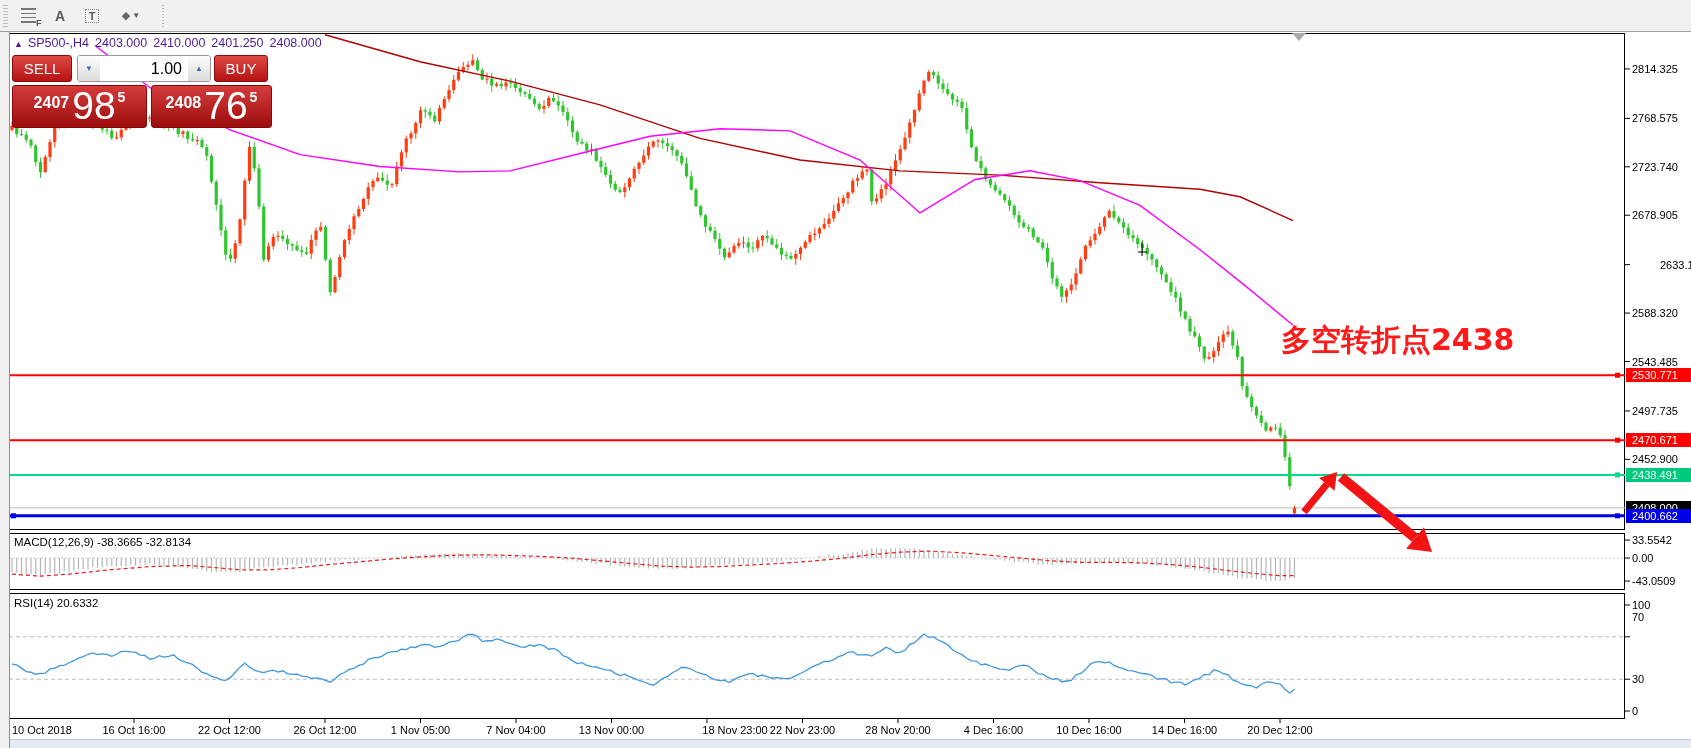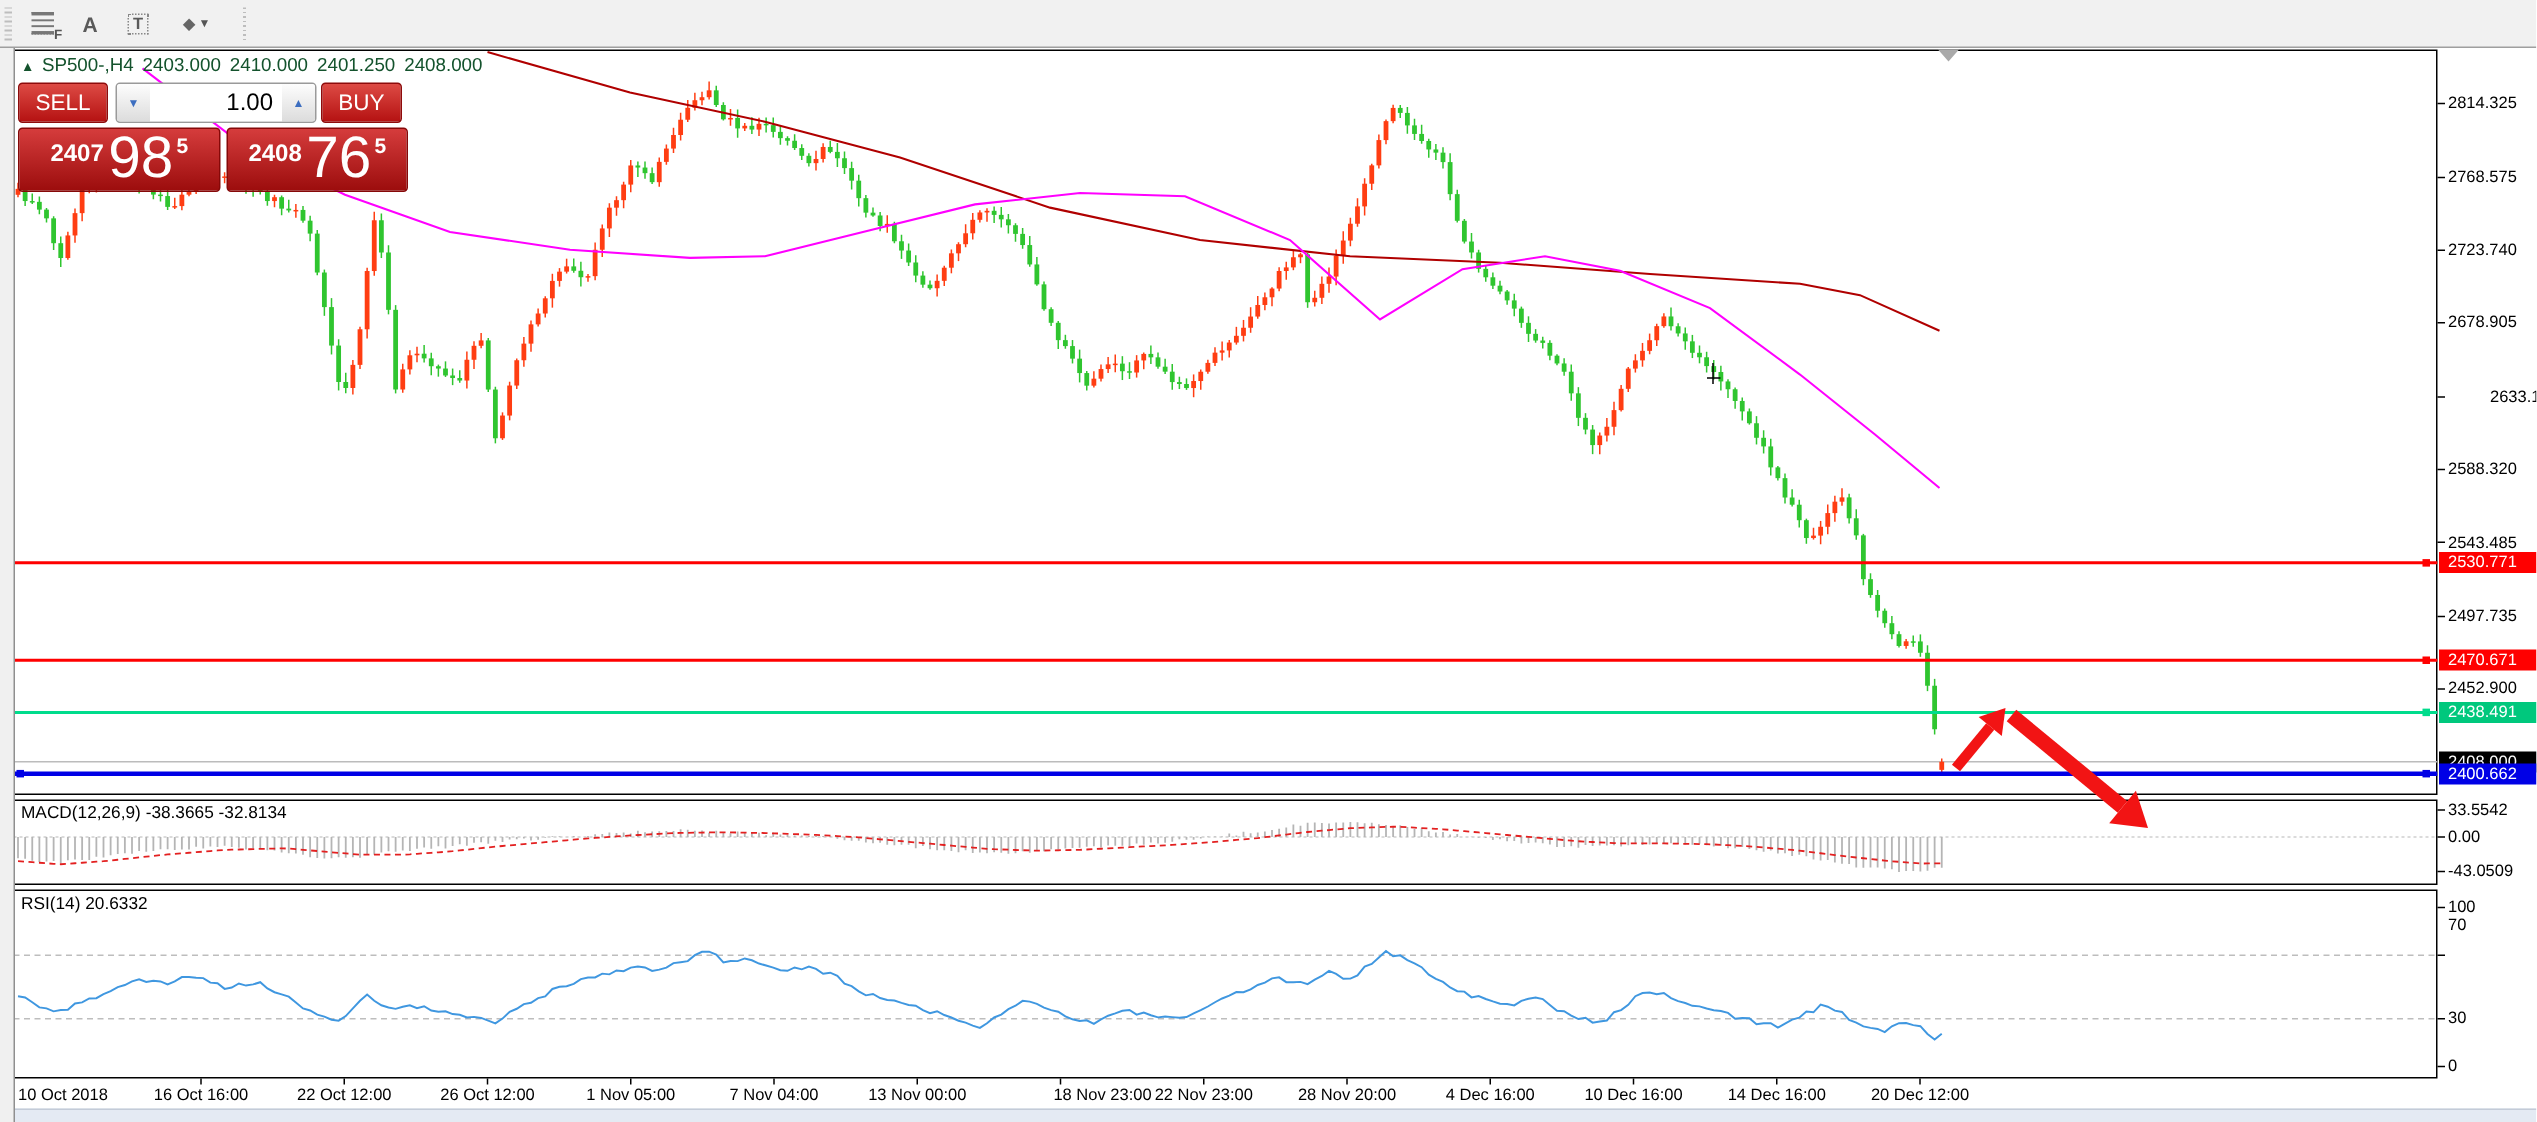--- a/index.html
+++ b/index.html
@@ -21,21 +21,21 @@
   .caret{font-size:8px;color:#555;margin-left:2px;}
   .tb-sep{width:5px;height:22px;margin:0 6px;
           background-image:repeating-linear-gradient(#bdbdbd 0 1px,transparent 1px 3px);
           background-size:2px 100%;background-repeat:no-repeat;background-position:center;}
   .tf-btn{padding:3px 8px;font-size:11px;color:#444;margin:0 1px;border:1px solid transparent;border-radius:2px;}
   .tf-btn.active{background:#fbfbfb;border:1px solid #b7b7b7;box-shadow:inset 0 0 2px #ddd;color:#222;}
   
   #leftstrip{position:absolute;left:0;top:32px;width:9px;height:716px;background:#f0f0f0;
              border-right:1px solid #8f8f8f;z-index:5;}
   
-  #chart-header{position:absolute;left:14px;top:36px;font-size:12.5px;color:#14532d;z-index:4;white-space:nowrap;}
+  #chart-header{position:absolute;left:14px;top:36px;font-size:12.5px;color:#4c1d95;z-index:4;white-space:nowrap;}
   #chart-header .tri{font-size:9px;margin-right:5px;}
   #chart-header span{margin-right:6px;}
   
   #trade{position:absolute;left:12px;top:55px;width:262px;z-index:5;}
   .t-row1{display:flex;height:27px;}
   .btn-red{background:linear-gradient(#dd4a44,#b51212);color:#fff;border:1px solid #8e0b0b;
            border-radius:3px;font-size:15px;display:flex;align-items:center;justify-content:center;}
   #sell-btn{width:58px;}
   #buy-btn{width:52px;margin-left:3px;}
   #vol-box{display:flex;margin-left:5px;border:1px solid #9a9a9a;border-radius:3px;overflow:hidden;background:#fff;}
@@ -1015,20 +1015,21 @@
     </div>
   </div>
 
   <div class="ind-label" style="left:14px;top:536px;">
     <span>MACD(12,26,9)</span>&nbsp;<span>-38.3665</span>&nbsp;<span>-32.8134</span>
   </div>
   <div class="ind-label" style="left:14px;top:597px;">
     <span>RSI(14)</span>&nbsp;<span>20.6332</span>
   </div>
 
+  <div id="annotation" style="color: rgb(255, 26, 26);">多空转折点2438</div>
 
   <div id="end-marker"></div>
 
   <div id="price-axis">
       <div class="ax-label" style="top: 62.9437px;">2814.325</div>
       <div class="ax-label" style="top: 112.363px;">2768.575</div>
       <div class="ax-label" style="top: 160.794px;">2723.740</div>
       <div class="ax-label" style="top: 209.224px;">2678.905</div>
       <div class="ax-label" style="top: 258.643px; margin-left: 28px;">2633.155</div>
       <div class="ax-label" style="top: 307.074px;">2588.320</div>

